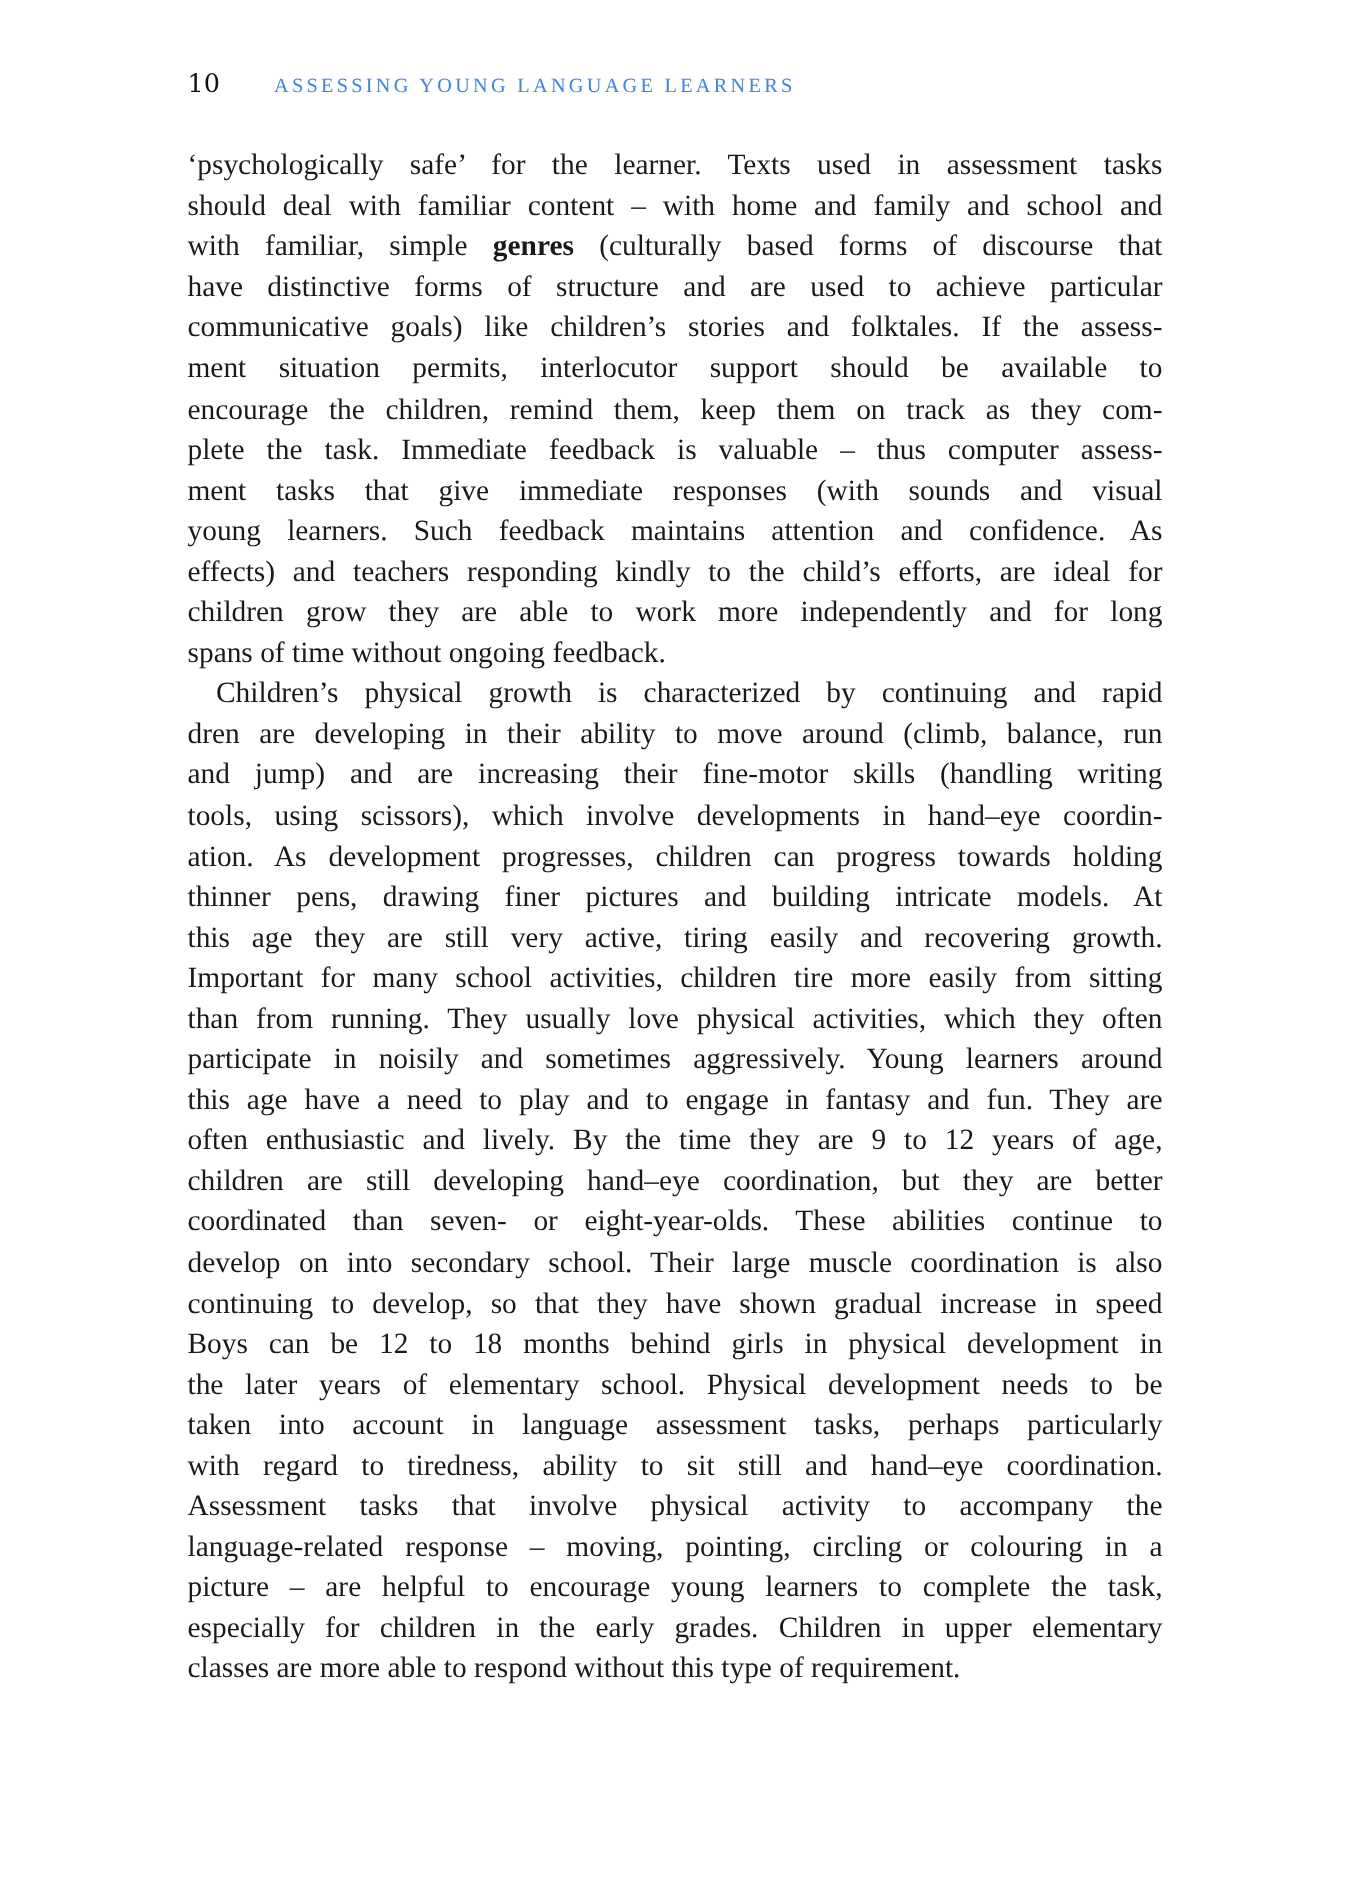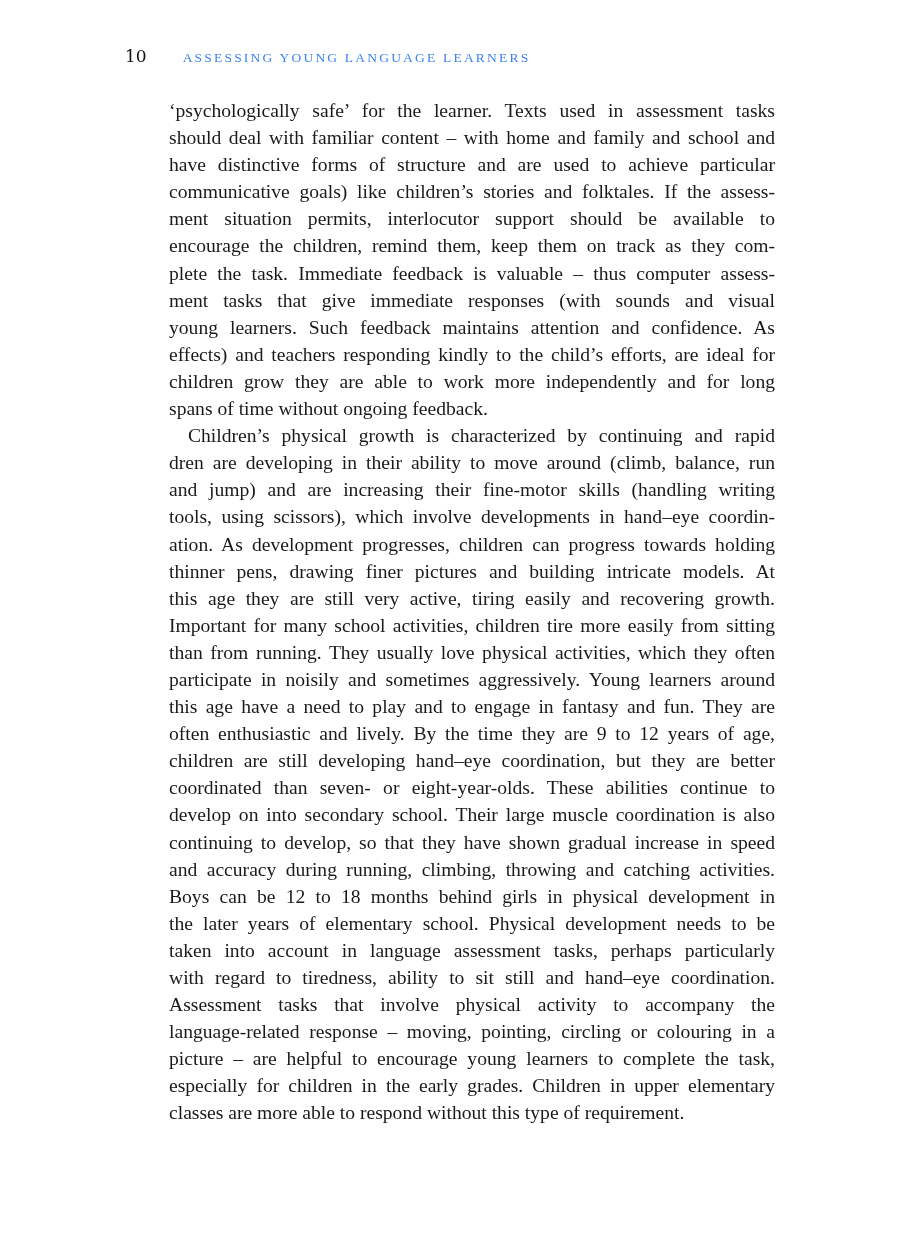--- a/index.html
+++ b/index.html
@@ -47,21 +47,20 @@
     .line {
       display: block;
       height: 27.1px;
       line-height: 27.1px;
       font-family: "Liberation Serif", serif;
       font-size: 19.6px;
       white-space: nowrap;
       text-align: justify;
       text-align-last: justify;
       overflow: visible;
-      margin-left: 44px;
     }
     .line.last {
       text-align-last: left;
     }
     .line.indent {
       padding-left: 19px;
     }
     .term {
       font-weight: bold;
     }
@@ -71,20 +70,21 @@
 
 <div class="running-head">
   <span class="page-number">10</span>
   <span class="book-title">Assessing Young Language Learners</span>
 </div>
 
 <div class="body-text">
   <div class="paragraph">
     <span class="line">‘psychologically safe’ for the learner. Texts used in assessment tasks</span>
     <span class="line">should deal with familiar content – with home and family and school and</span>
+    <span class="line"><span>with familiar, simple</span> <span class="term">genres</span> <span>(culturally based forms of discourse that</span></span>
     <span class="line">have distinctive forms of structure and are used to achieve particular</span>
     <span class="line">communicative goals) like children’s stories and folktales. If the assess-</span>
     <span class="line">ment situation permits, interlocutor support should be available to</span>
     <span class="line">encourage the children, remind them, keep them on track as they com-</span>
     <span class="line">plete the task. Immediate feedback is valuable – thus computer assess-</span>
     <span class="line">ment tasks that give immediate responses (with sounds and visual</span>
     <span class="line">young learners. Such feedback maintains attention and confidence. As</span>
     <span class="line">effects) and teachers responding kindly to the child’s efforts, are ideal for</span>
     <span class="line">children grow they are able to work more independently and for long</span>
     <span class="line last">spans of time without ongoing feedback.</span>
@@ -99,21 +99,20 @@
     <span class="line">this age they are still very active, tiring easily and recovering growth.</span>
     <span class="line">Important for many school activities, children tire more easily from sitting</span>
     <span class="line">than from running. They usually love physical activities, which they often</span>
     <span class="line">participate in noisily and sometimes aggressively. Young learners around</span>
     <span class="line">this age have a need to play and to engage in fantasy and fun. They are</span>
     <span class="line">often enthusiastic and lively. By the time they are 9 to 12 years of age,</span>
     <span class="line">children are still developing hand–eye coordination, but they are better</span>
     <span class="line">coordinated than seven- or eight-year-olds. These abilities continue to</span>
     <span class="line">develop on into secondary school. Their large muscle coordination is also</span>
     <span class="line">continuing to develop, so that they have shown gradual increase in speed</span>
-    <span class="line">and accuracy during running, climbing, throwing and catching activities.</span>
     <span class="line">Boys can be 12 to 18 months behind girls in physical development in</span>
     <span class="line">the later years of elementary school. Physical development needs to be</span>
     <span class="line">taken into account in language assessment tasks, perhaps particularly</span>
     <span class="line">with regard to tiredness, ability to sit still and hand–eye coordination.</span>
     <span class="line">Assessment tasks that involve physical activity to accompany the</span>
     <span class="line">language-related response – moving, pointing, circling or colouring in a</span>
     <span class="line">picture – are helpful to encourage young learners to complete the task,</span>
     <span class="line">especially for children in the early grades. Children in upper elementary</span>
     <span class="line last">classes are more able to respond without this type of requirement.</span>
   </div>

